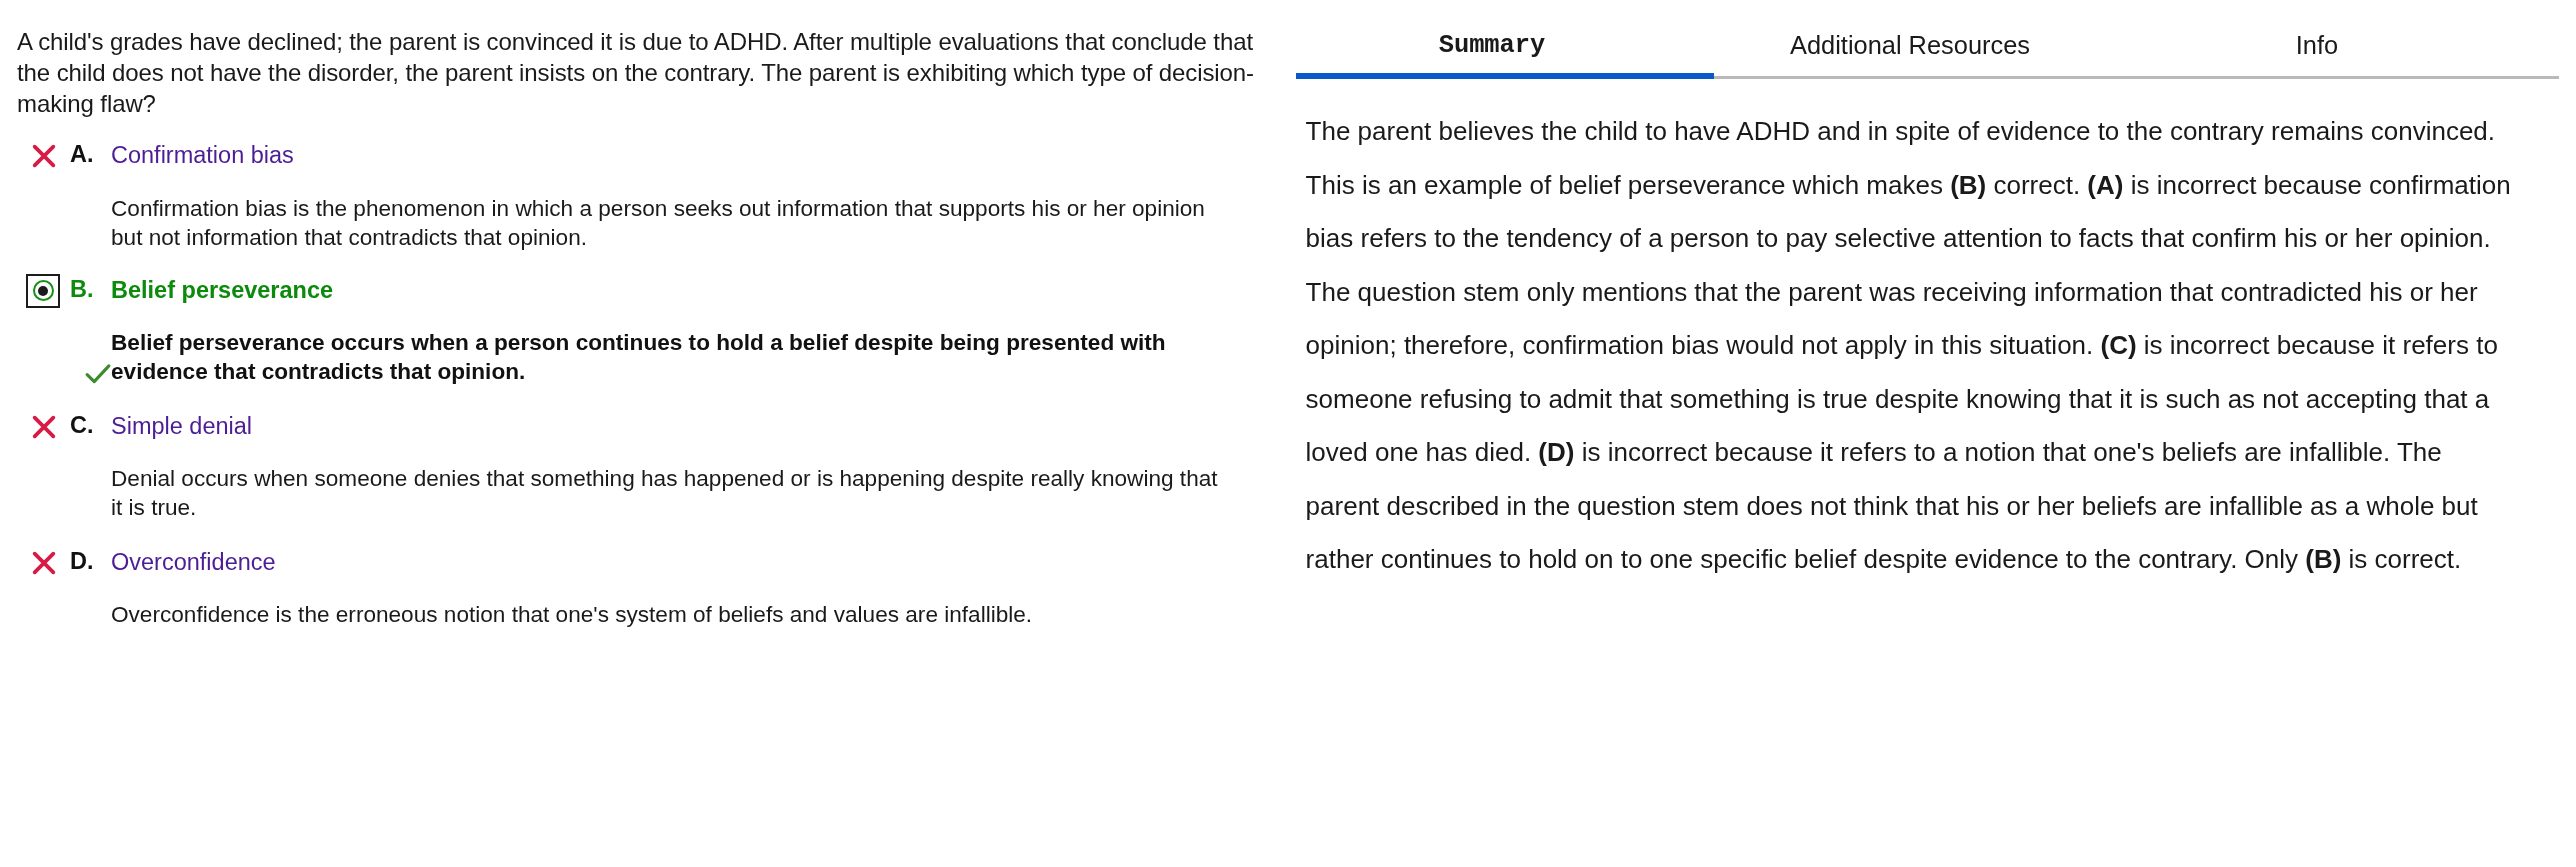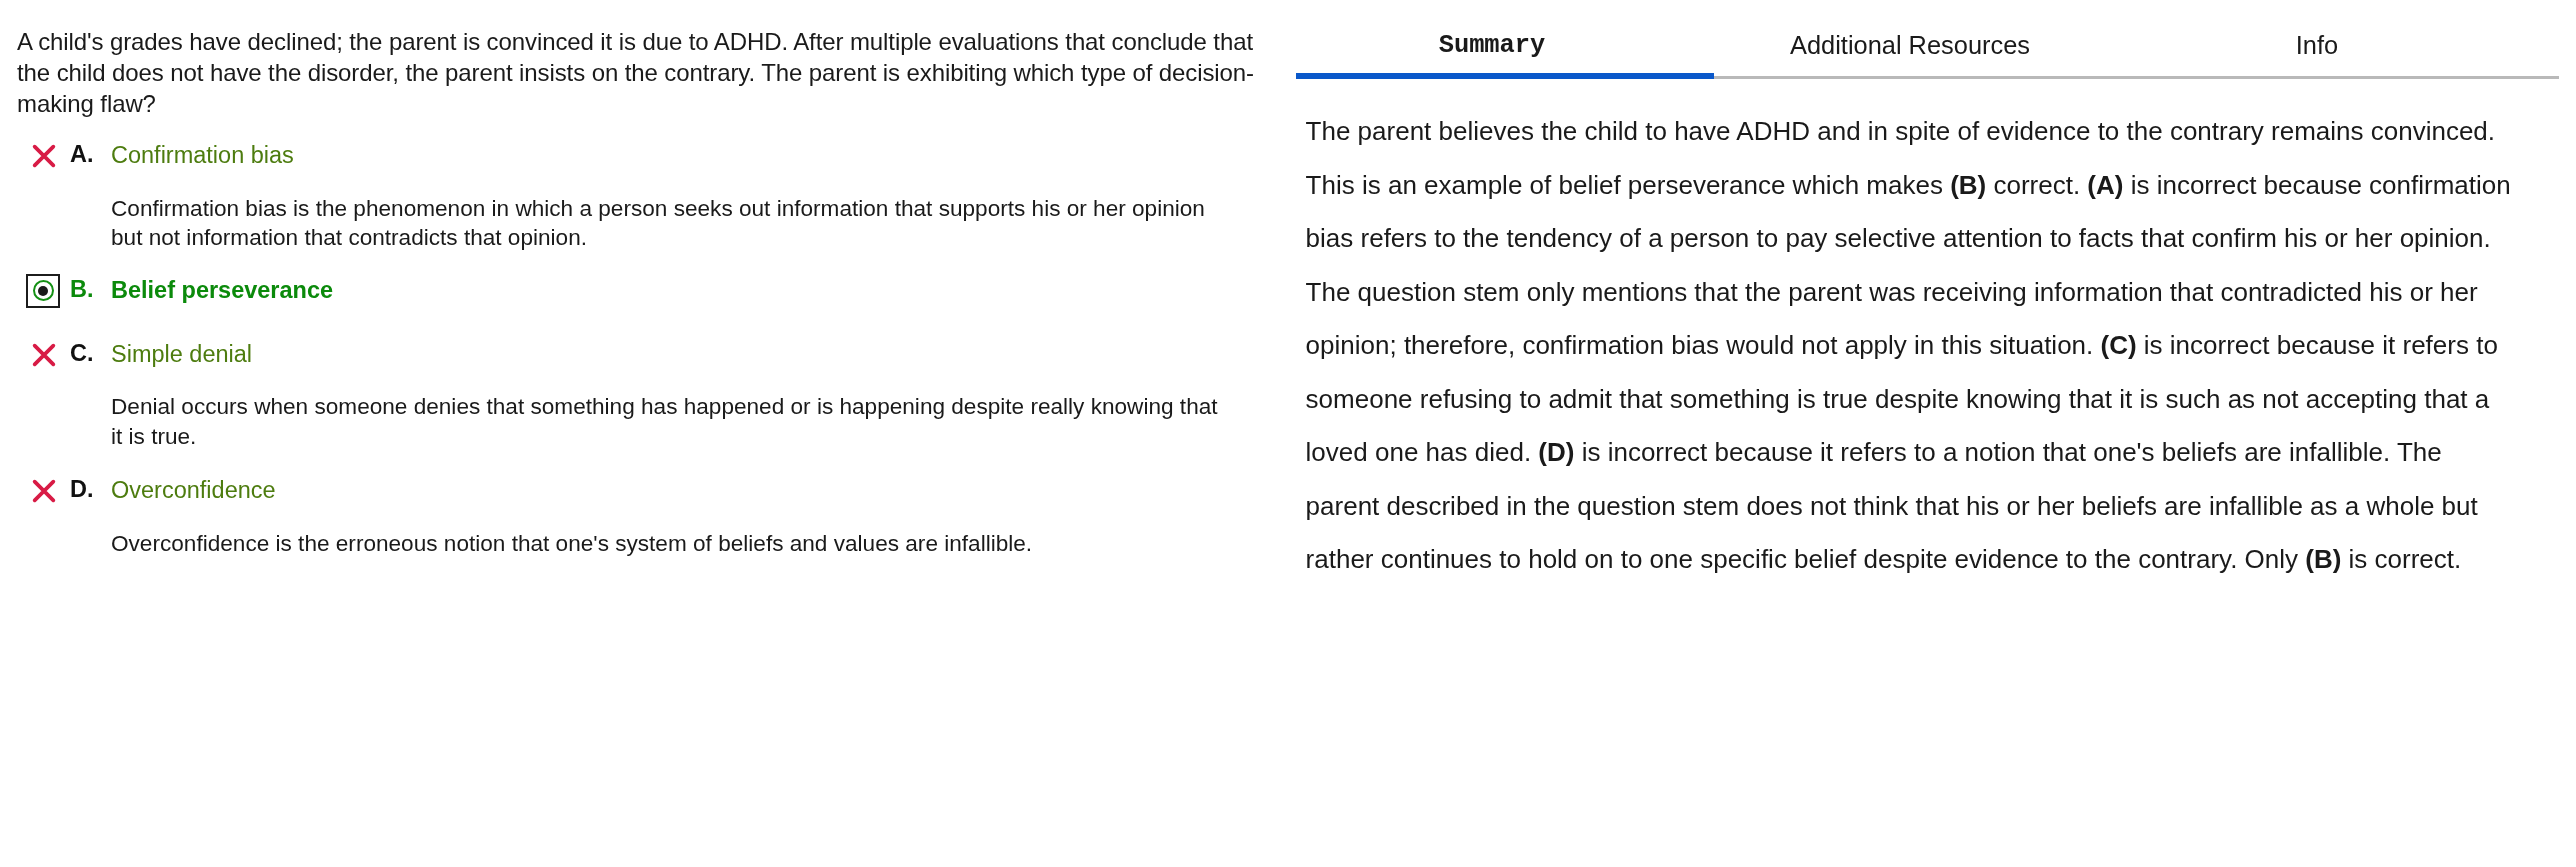--- a/index.html
+++ b/index.html
@@ -91,21 +91,21 @@
     font-weight: bold;
     color: #111111;
     width: 41px;
     flex: 0 0 41px;
     padding-top: 0.9px;
   }
   .option-letter.correct { color: #0b8a0b; }
 
   .option-label {
     font-size: 23.5px;
-    color: #4d7c0f;
+    color: #4c1d95;
     padding-top: 0.9px;
     line-height: 1.25;
   }
   .option-label.correct { color: #0b8a0b; font-weight: bold; }
 
   .option-expl {
     display: flex;
     align-items: flex-end;
     margin: 13px 0 0 0;
     padding-left: 0px;
@@ -214,20 +214,28 @@
           <span class="mark-slot">
             <span class="radio-box">
               <span class="radio-ring">
                 <span class="radio-dot"></span>
               </span>
             </span>
           </span>
           <span class="option-letter correct">B.</span>
           <span class="option-label correct">Belief perseverance</span>
         </div>
+        <div class="option-expl">
+          <span class="expl-mark">
+            <svg class="check-icon" viewBox="0 0 24 20" aria-hidden="true">
+              <path d="M2 10.5 L8.5 17 L22 2.5" stroke="#3d8b2e" stroke-width="2.9" fill="none" stroke-linecap="round" stroke-linejoin="round"></path>
+            </svg>
+          </span>
+          <span class="expl-text correct">Belief perseverance occurs when a person continues to hold a belief despite being presented with evidence that contradicts that opinion.</span>
+        </div>
       </div>
 
       <div class="option-block" style="margin-top:24.5px;">
         <div class="option-head">
           <span class="mark-slot">
             <svg class="x-icon" viewBox="0 0 24 24" aria-hidden="true">
               <path d="M4 4 L20 20 M20 4 L4 20" stroke="#d81b45" stroke-width="3.2" stroke-linecap="round" fill="none"></path>
             </svg>
           </span>
           <span class="option-letter">C.</span>

